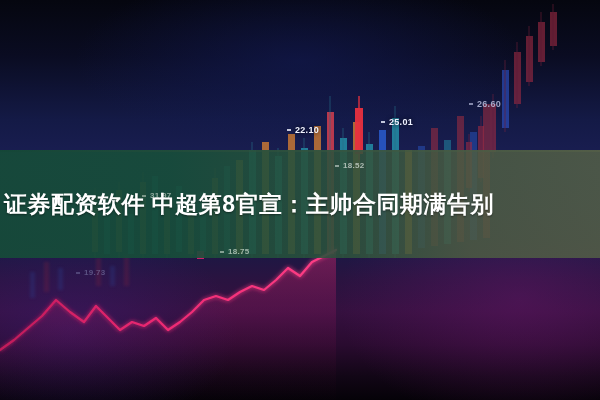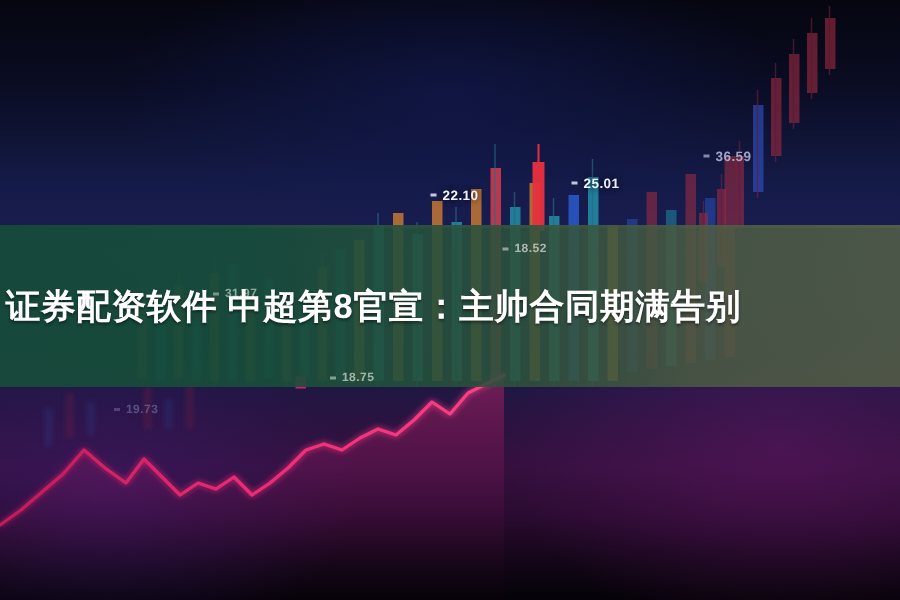--- a/index.html
+++ b/index.html
@@ -269,19 +269,19 @@
 
   <div id="banner-band"></div>
   <div id="banner-band-top-edge"></div>
 
   <div class="price-label" id="label-1328">19.73</div>
   <div class="price-label" id="label-1807">31.97</div>
   <div class="price-label" id="label-1875">18.75</div>
   <div class="price-label" id="label-2478">18.52</div>
   <div class="price-label" id="label-2210">22.10</div>
   <div class="price-label" id="label-2501">25.01</div>
-  <div class="price-label" id="label-2975">36.59</div>
+  <div class="price-label" id="label-2975">26.60</div>
 
   <div id="headline">
     <div class="headline-line" id="headline-line-1">证券配资软件 中超第8官宣：主帅合同期满告别</div>
   </div>
 
 </div>
 
 </body></html>

